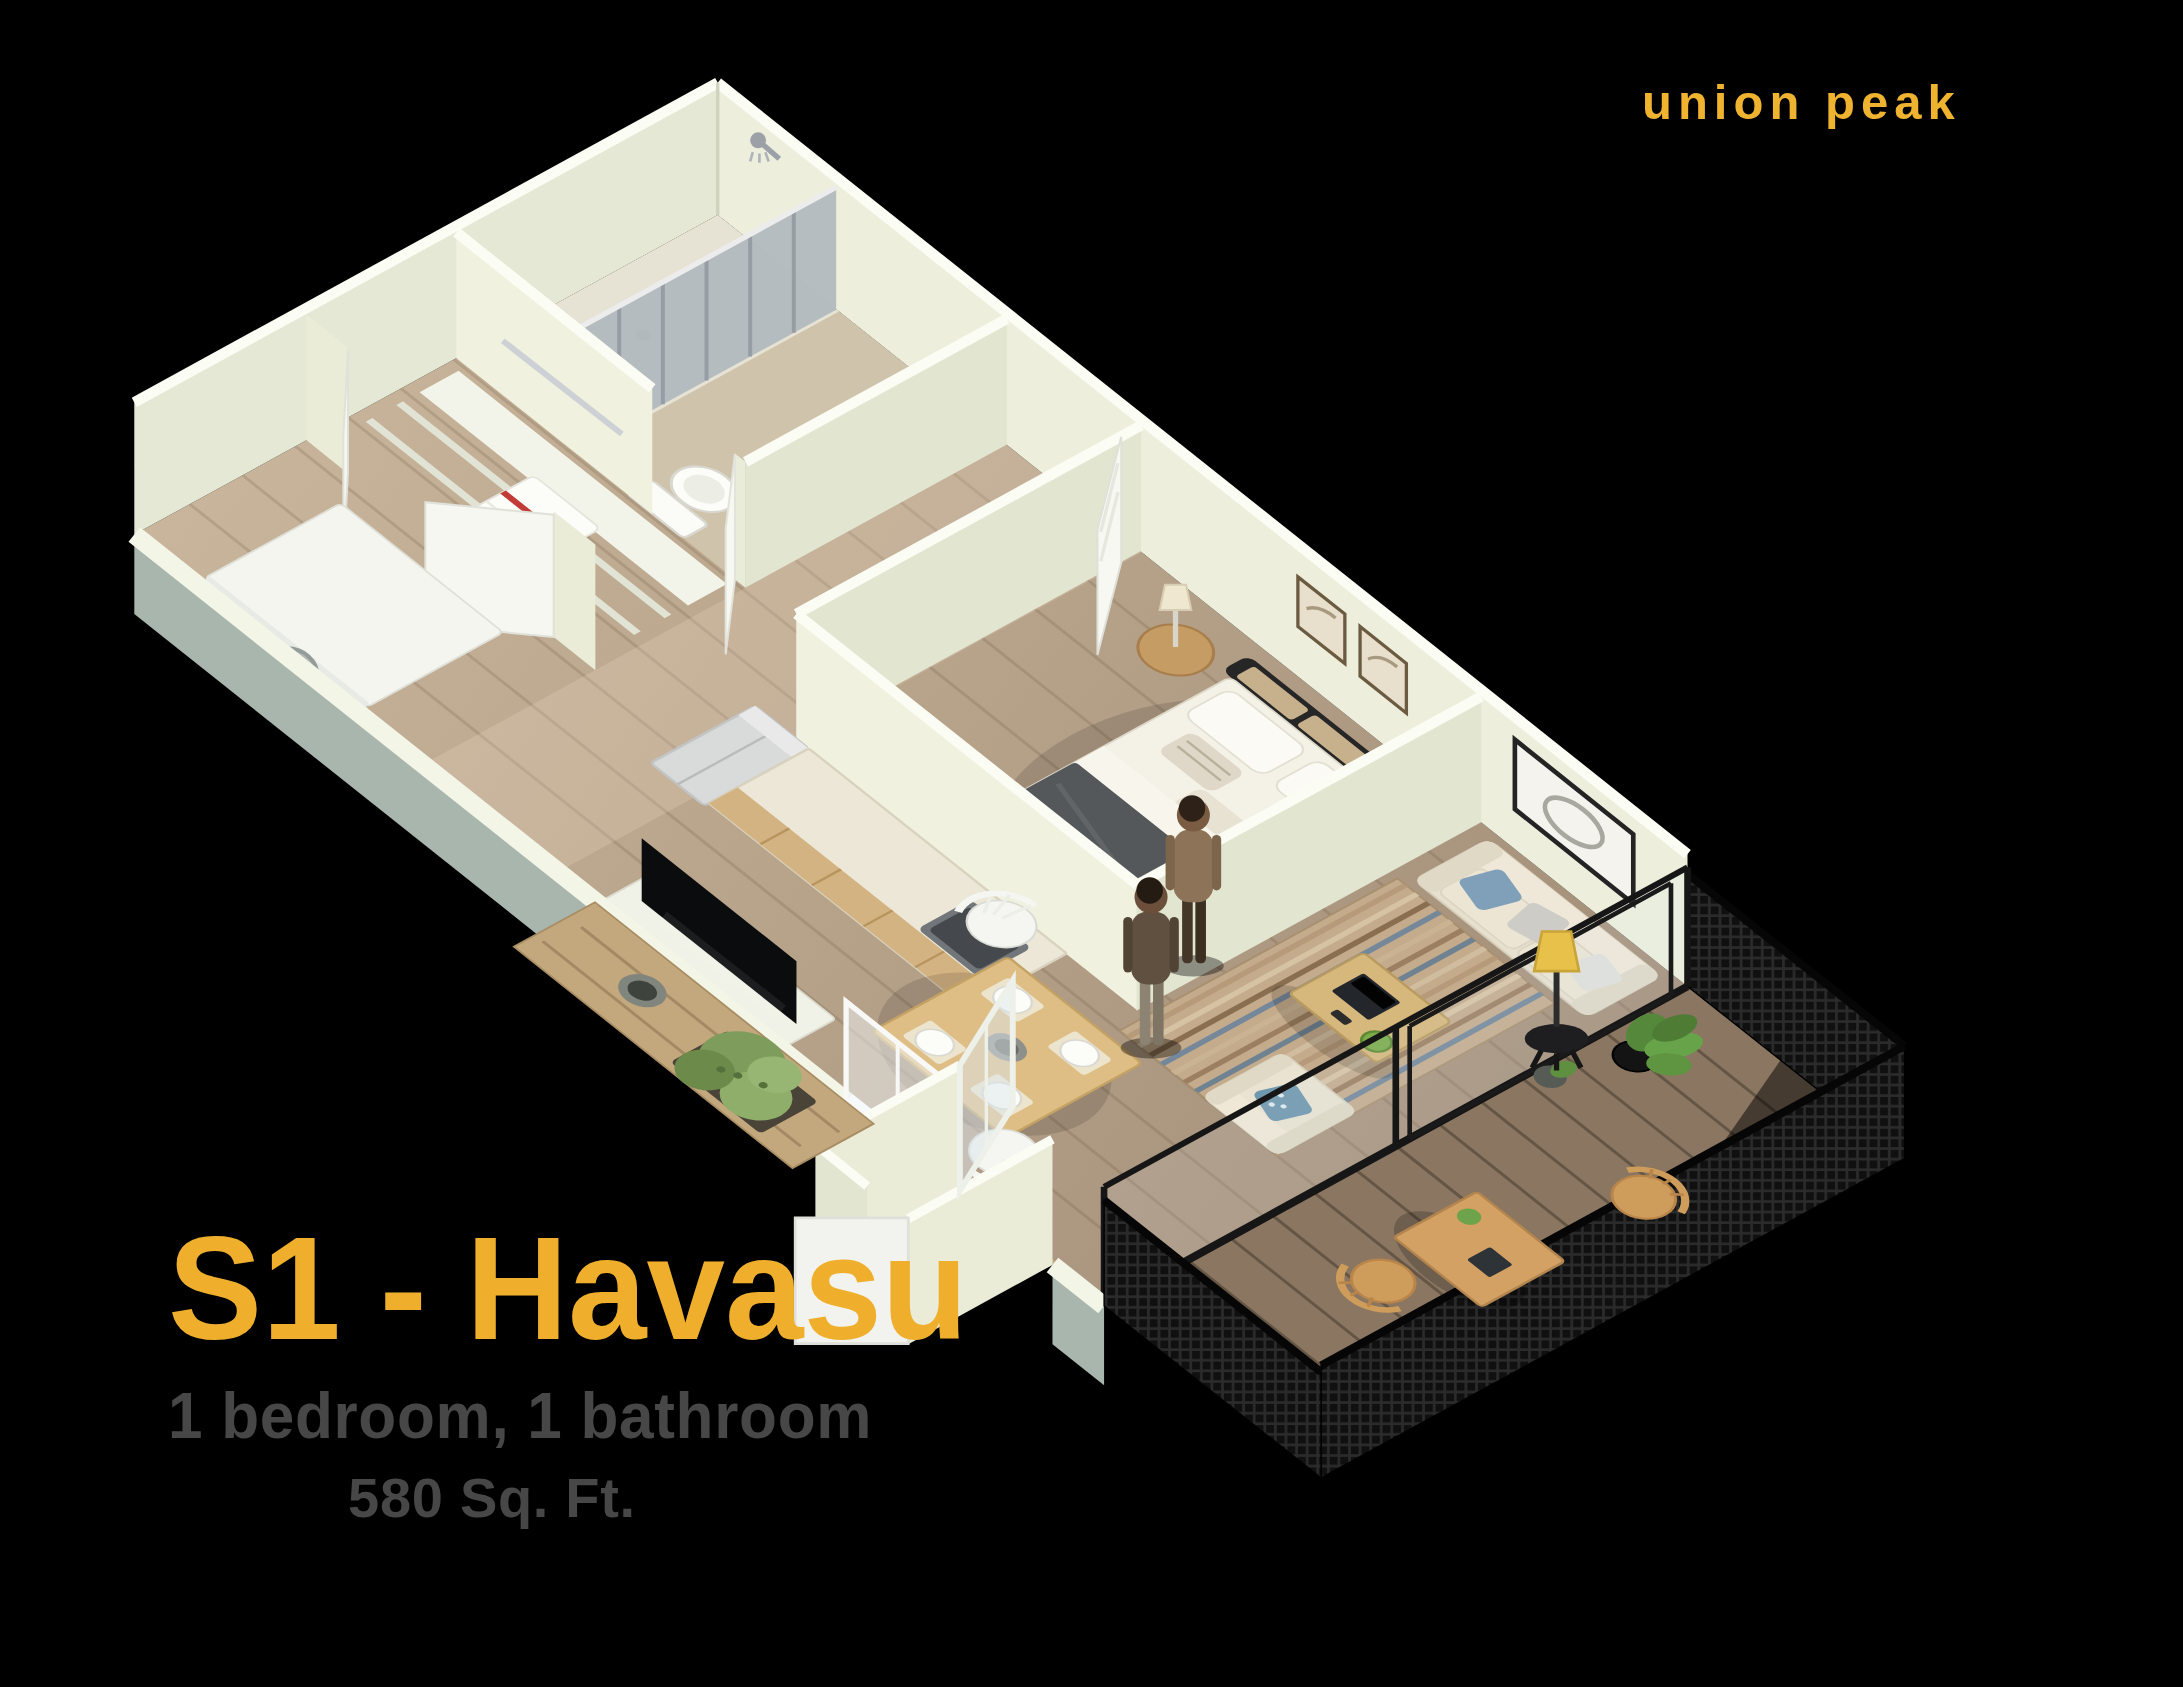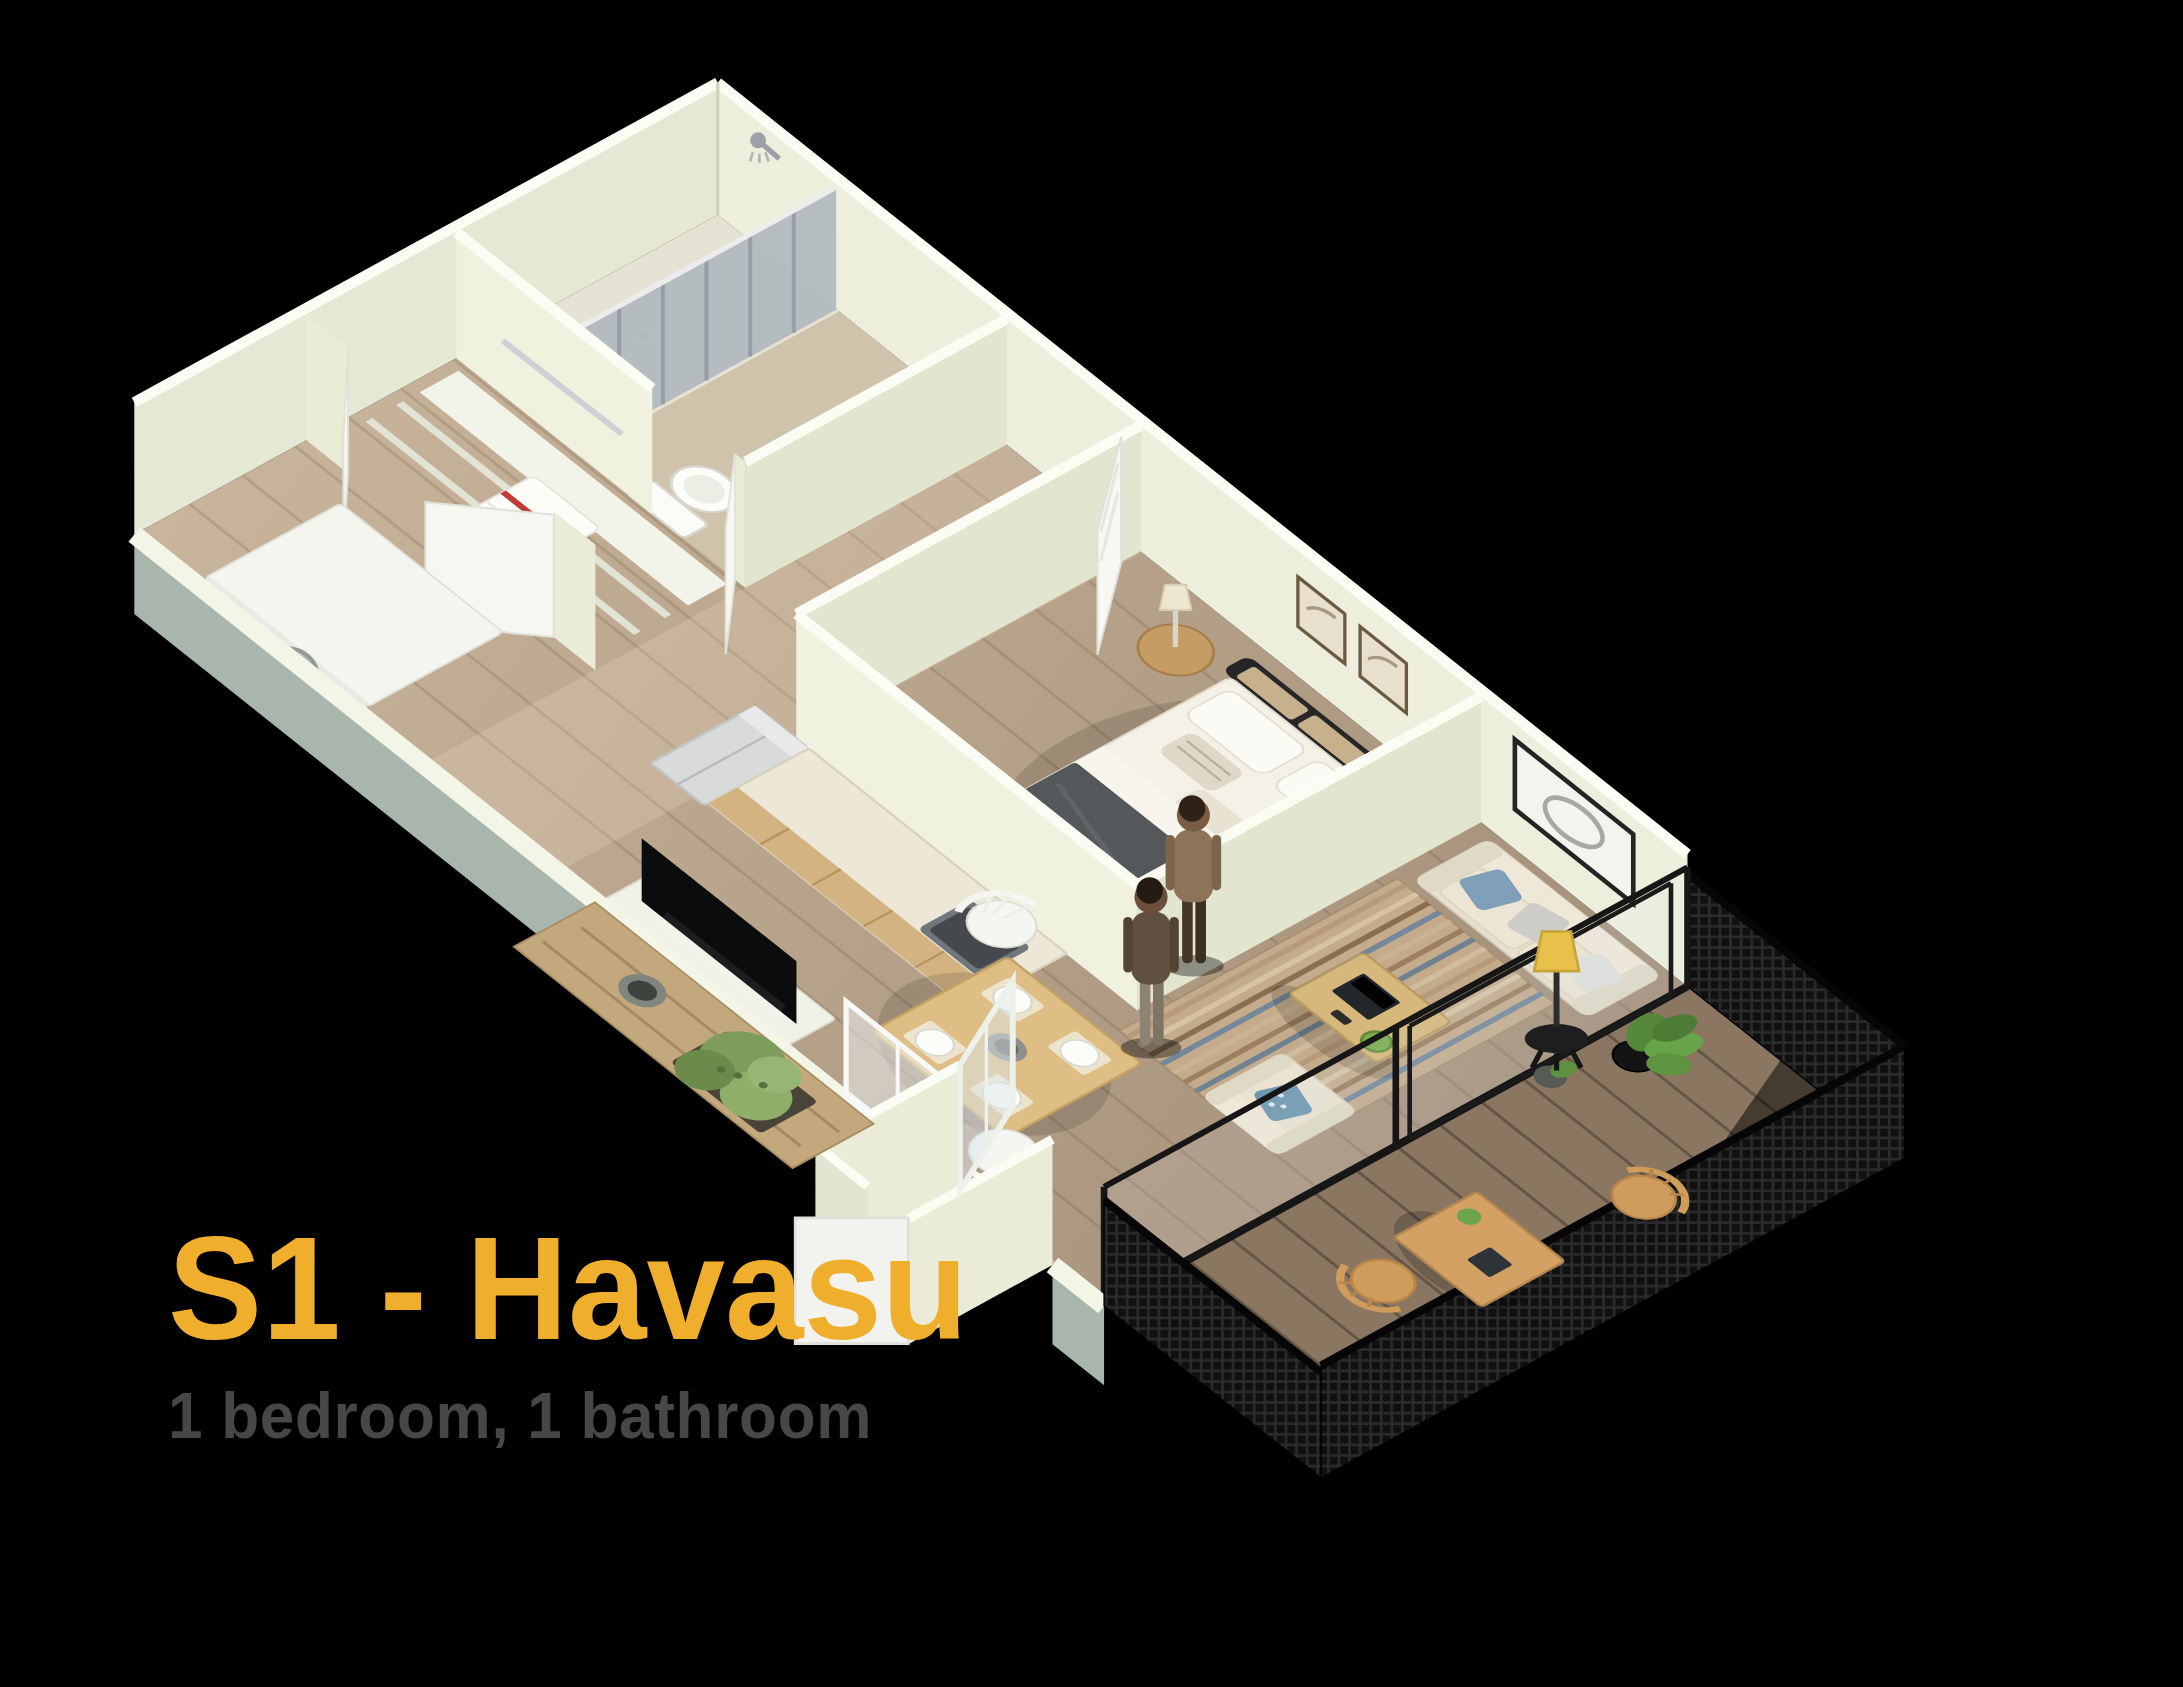--- a/index.html
+++ b/index.html
@@ -361,19 +361,21 @@
 
   <g>
     <ellipse cx="2353" cy="1570" rx="48" ry="22" fill="#1e1e20"></ellipse>
     <path d="M2330 1588 l-14 26 M2376 1588 l14 26 M2353 1592 v26" stroke="#161616" stroke-width="8"></path>
     <path d="M2353 1552 V1468" stroke="#2c2c2c" stroke-width="9"></path>
     <polygon points="2319,1468 2387,1468 2375,1408 2331,1408" fill="#e7c14a" stroke="#c9a438" stroke-width="4"></polygon>
   </g>
 </svg>
 
 <div class="brand">
+  <div class="brand-tag">union peak</div>
 </div>
 
 <div class="plan-info">
   <div class="plan-title">S1 - Havasu</div>
   <div class="plan-sub">1 bedroom, 1 bathroom</div>
+  <div class="plan-area">580 Sq. Ft.</div>
 </div>
 
 
 </body></html>

